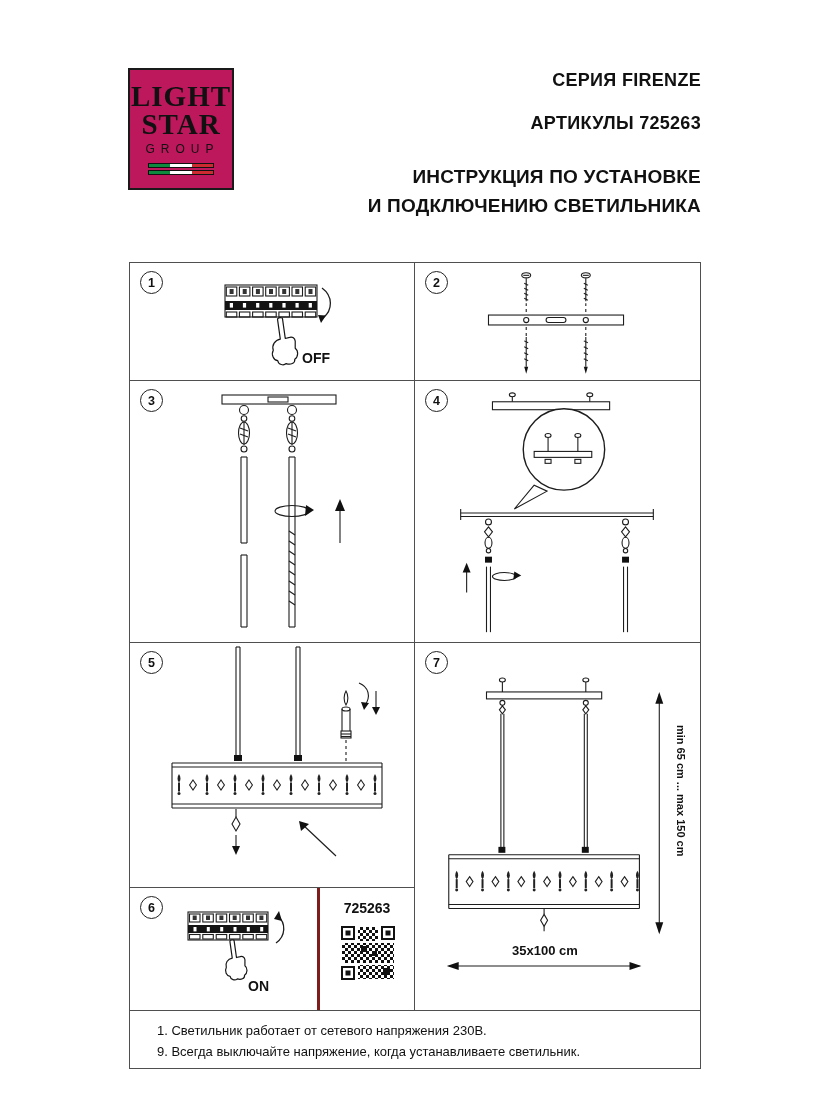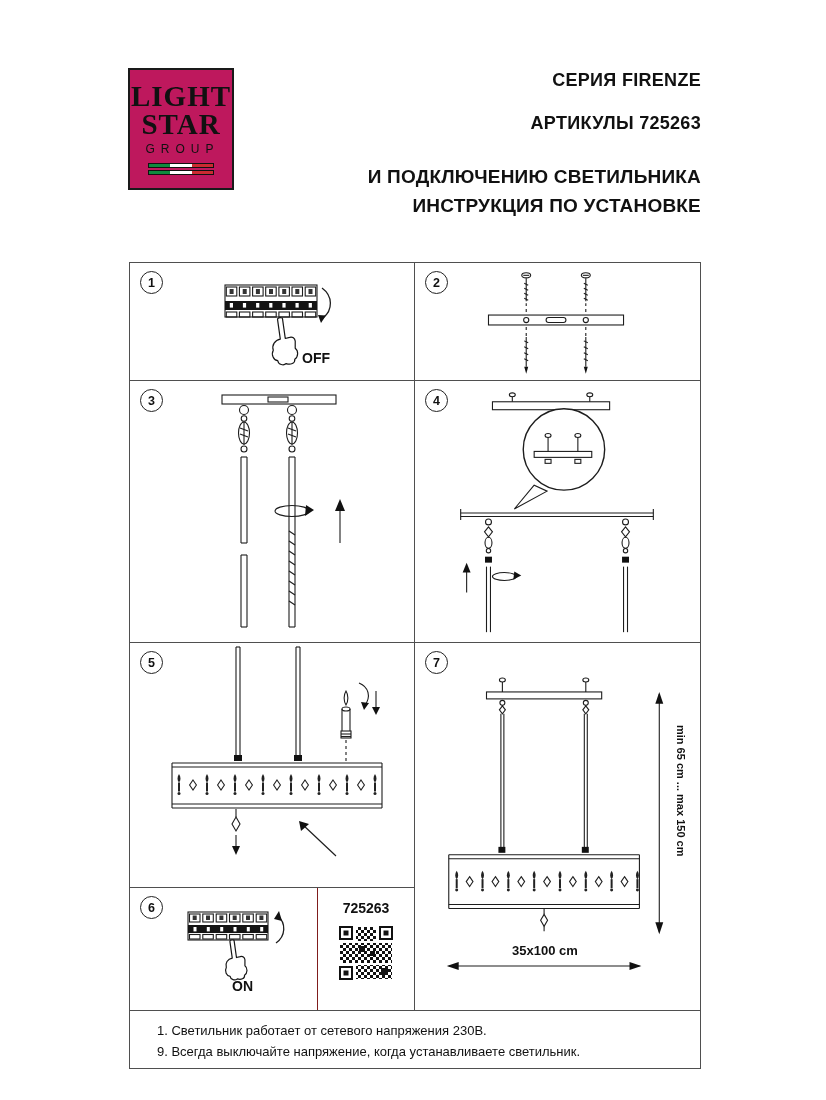--- a/index.html
+++ b/index.html
@@ -25,21 +25,21 @@
   
   .table{position:absolute;left:129px;top:262px;width:572px;height:807px;}
   .cell{position:absolute;border:1px solid #4f4f4f;box-sizing:border-box;background:#fff;}
   .c1{left:0;top:0;width:286px;height:119px;}
   .c2{left:285px;top:0;width:287px;height:119px;}
   .c3{left:0;top:118px;width:286px;height:263px;}
   .c4{left:285px;top:118px;width:287px;height:263px;}
   .c5{left:0;top:380px;width:286px;height:246px;}
   .c7{left:285px;top:380px;width:287px;height:369px;}
   .c6{left:0;top:625px;width:286px;height:124px;}
-  .c6r{position:absolute;right:0;top:0;width:97px;height:100%;border-left:1px solid #7f1d1d;box-sizing:border-box;}
+  .c6r{position:absolute;right:0;top:0;width:97px;height:100%;border-left:3px solid #7f1d1d;box-sizing:border-box;}
   .cnotes{left:0;top:748px;width:572px;height:59px;padding:9px 27px;font-size:13px;line-height:1.65;}
 
   .badge{position:absolute;left:10px;top:8px;width:21px;height:21px;border:1.3px solid #222;border-radius:50%;
          display:flex;align-items:center;justify-content:center;font-size:12.5px;font-weight:600;background:#fff;z-index:2;}
   svg.ill{position:absolute;left:0;top:0;width:100%;height:100%;}
   .olabel{position:absolute;font-weight:bold;font-size:14px;z-index:2;}
   .art-num{position:absolute;left:0;top:12px;width:100%;text-align:center;font-size:14px;font-weight:bold;}
   .qr-wrap{position:absolute;left:19px;top:36px;width:58px;height:58px;}
   .vdim{position:absolute;right:13px;top:82px;height:206px;display:flex;align-items:center;
         writing-mode:vertical-rl;font-size:11px;font-weight:600;white-space:nowrap;}
@@ -65,22 +65,22 @@
           <span class="fw"></span>
           <span class="fr"></span>
         </div>
     </div>
   </div>
 
   <div class="head-right">
     <div class="head-series">СЕРИЯ FIRENZE</div>
     <div class="head-articles">АРТИКУЛЫ 725263</div>
     <div class="head-title">
+      <div>ИНСТРУКЦИЯ ПО УСТАНОВКЕ</div>
       <div>И ПОДКЛЮЧЕНИЮ СВЕТИЛЬНИКА</div>
-      <div>ИНСТРУКЦИЯ ПО УСТАНОВКЕ</div>
     </div>
   </div>
 
   <div class="table">
 
     <div class="cell c1">
       <div class="badge">1</div>
       <svg class="ill" viewBox="0 0 284 117">
         <g stroke="#1d1d1d" stroke-width="1.1" fill="none">
           <rect x="95" y="22" width="92" height="32"></rect>
@@ -425,21 +425,21 @@
             <rect x="103.5" y="39" width="3" height="4.4"></rect>
           <rect x="116.8" y="39" width="3" height="4.4"></rect>
             <rect x="130.2" y="39" width="3" height="4.4"></rect>
         </g>
         <g transform="translate(102,53) rotate(-8) scale(0.85)">
           <path d="M-2.5,0 L-2.5,20 C-8,20 -12,25 -11,30 C-14,34 -12,40 -8,41 C-8,45 -3,47 0,45 C4,47 9,46 9,42 C13,40 14,34 11,31 L12,24 C12,21 10,19 7,19.5 L2.5,20 L2.5,0 C2.5,-1.8 -2.5,-1.8 -2.5,0 Z" fill="#fff" stroke="#161616" stroke-width="1.4" stroke-linejoin="round"></path>
         </g>
         <path d="M146,55 C156,48 156,35 148,28" stroke="#1d1d1d" stroke-width="1.3" fill="none"></path>
         <polygon points="144,31 149,23 152,33" fill="#111"></polygon>
       </svg>
-      <span class="olabel" style="left:102px;top:90px;">ON</span>
+      <span class="olabel" style="left:118px;top:90px;">ON</span>
 
       <div class="c6r">
         <div class="art-num">725263</div>
         <div class="qr-wrap">
           <svg viewBox="0 0 58 58" width="58" height="58">
             <defs>
               <pattern id="qrp6" width="6" height="6" patternUnits="userSpaceOnUse">
                 <rect width="3" height="3" fill="#111"></rect>
                   <rect x="3" y="3" width="3" height="3" fill="#111"></rect>
               </pattern>

